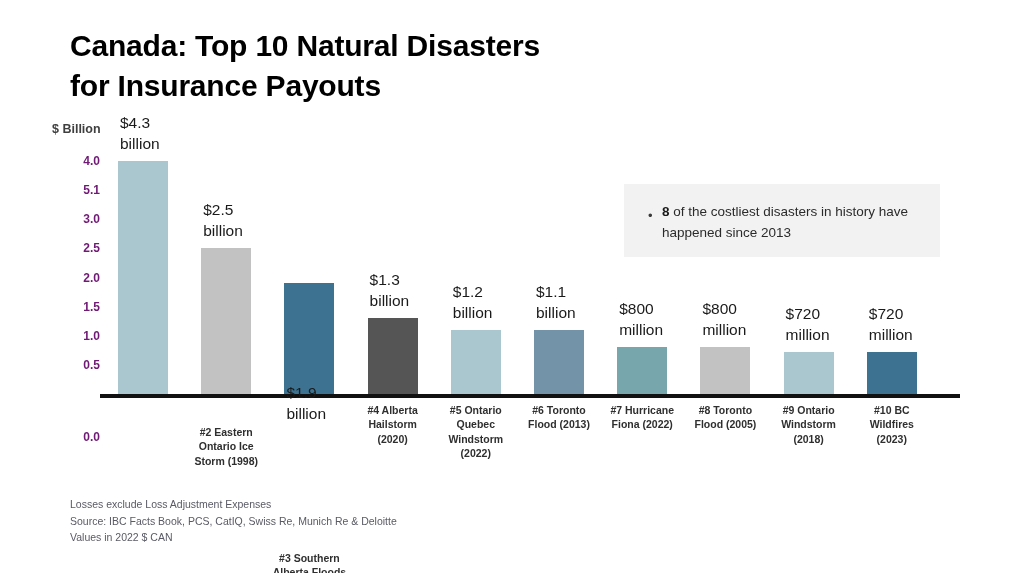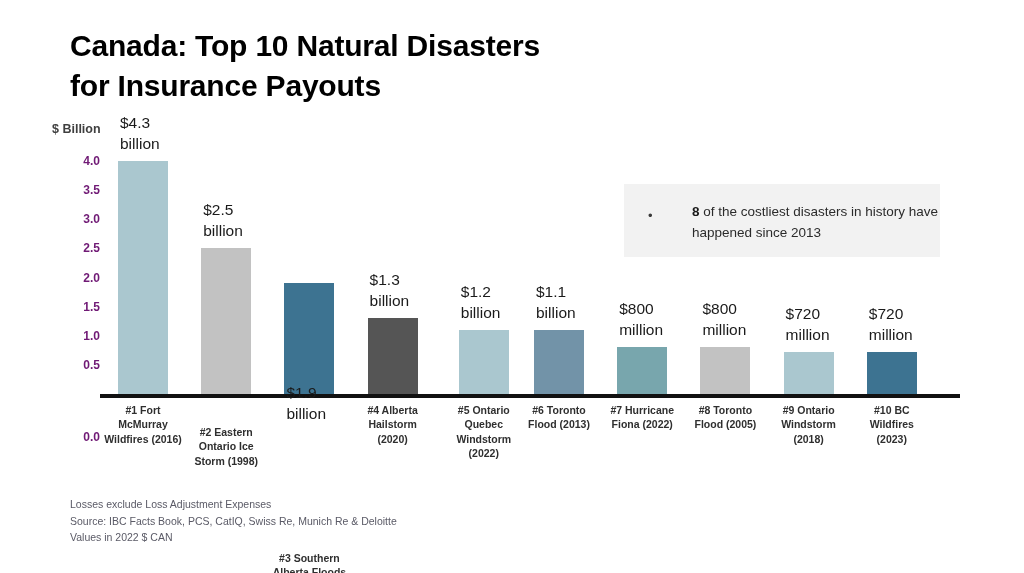--- a/index.html
+++ b/index.html
@@ -133,21 +133,20 @@
     line-height: 1;
   }
   #callout-text {
     position: absolute;
     left: 38px;
     top: 18px;
     width: 268px;
     font-size: 13.5px;
     line-height: 1.52;
     color: #2b2b2b;
-    margin-left: 30px;
   }
   #callout-text b { font-weight: bold; color: #1a1a1a; }
 
   
   #footnotes {
     position: absolute;
     left: 70px;
     top: 496px;
     font-size: 10.5px;
     line-height: 1.58;
@@ -160,40 +159,37 @@
 
 <div id="slide-title">Canada: Top 10 Natural Disasters
 for Insurance Payouts</div>
 
 <div id="chart-area">
 
   <div id="y-axis-unit-label">$ Billion</div>
 
   <div id="y-ticks">
       <div class="y-tick" style="top: 161px;">4.0</div>
-      <div class="y-tick" style="top: 190.125px;">3.5</div>
+      <div class="y-tick" style="top: 190.125px;">5.1</div>
       <div class="y-tick" style="top: 219.25px;">3.0</div>
       <div class="y-tick" style="top: 248.375px;">2.5</div>
       <div class="y-tick" style="top: 277.5px;">2.0</div>
       <div class="y-tick" style="top: 306.625px;">1.5</div>
       <div class="y-tick" style="top: 335.75px;">1.0</div>
       <div class="y-tick" style="top: 364.875px;">0.5</div>
       <div class="y-tick" style="top: 394px; margin-top: 43px;">0.0</div>
     </div>
 
   <div id="axis-baseline"></div>
 
   <div id="bars-layer">
       <div class="bar-group" style="left: 118px; width: 50px; height: 573px; bottom: 0px; margin-top: 29px;">
         <div class="bar-rect" style="height: 233px; background: rgb(170, 199, 207);"></div>
         <div class="bar-value-label" style="top: 113px;">$4.3
 billion</div>
-        <div class="bar-cat-label" style="left: -19px; width: 88px;">#1 Fort
-McMurray
-Wildfires (2016)</div>
       </div>
       <div class="bar-group" style="left: 201.2px; width: 50px; height: 573px; bottom: 0px;">
         <div class="bar-rect" style="height: 145.625px; background: rgb(194, 194, 194);"></div>
         <div class="bar-value-label" style="top: 200.375px;">$2.5
 billion</div>
         <div class="bar-cat-label" style="left: -19px; width: 88px; margin-top: 22px;">#2 Eastern
 Ontario Ice
 Storm (1998)</div>
       </div>
       <div class="bar-group" style="left: 284.4px; width: 50px; height: 425px; bottom: 0px;">
@@ -205,21 +201,21 @@
 (2013)</div>
       </div>
       <div class="bar-group" style="left: 367.6px; width: 50px; height: 573px; bottom: 0px;">
         <div class="bar-rect" style="height: 75.725px; background: rgb(85, 85, 85);"></div>
         <div class="bar-value-label" style="top: 270.275px;">$1.3
 billion</div>
         <div class="bar-cat-label" style="left: -19px; width: 88px;">#4 Alberta
 Hailstorm
 (2020)</div>
       </div>
-      <div class="bar-group" style="left: 450.8px; width: 50px; height: 573px; bottom: 0px; margin-left: 8px;">
+      <div class="bar-group" style="left: 450.8px; width: 50px; height: 573px; bottom: 0px;">
         <div class="bar-rect" style="height: 64.075px; background: rgb(170, 199, 207);"></div>
         <div class="bar-value-label" style="top: 281.925px;">$1.2
 billion</div>
         <div class="bar-cat-label" style="left: -19px; width: 88px;">#5 Ontario
 Quebec
 Windstorm
 (2022)</div>
       </div>
       <div class="bar-group" style="left: 534px; width: 50px; height: 573px; bottom: 0px;">
         <div class="bar-rect" style="height: 64.075px; background: rgb(114, 147, 168);"></div>

